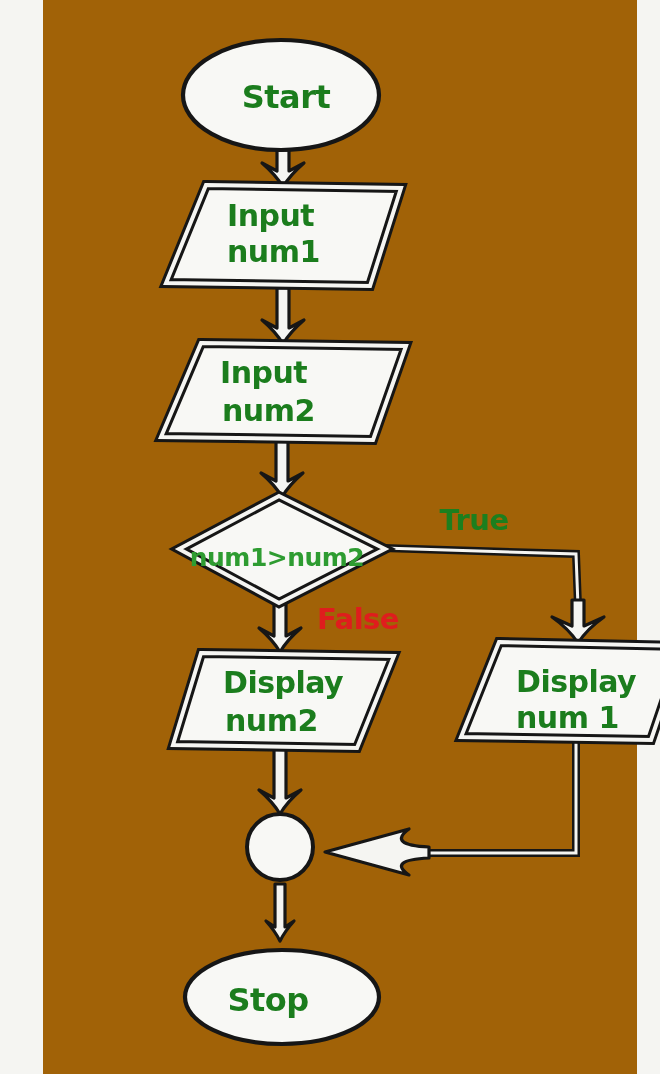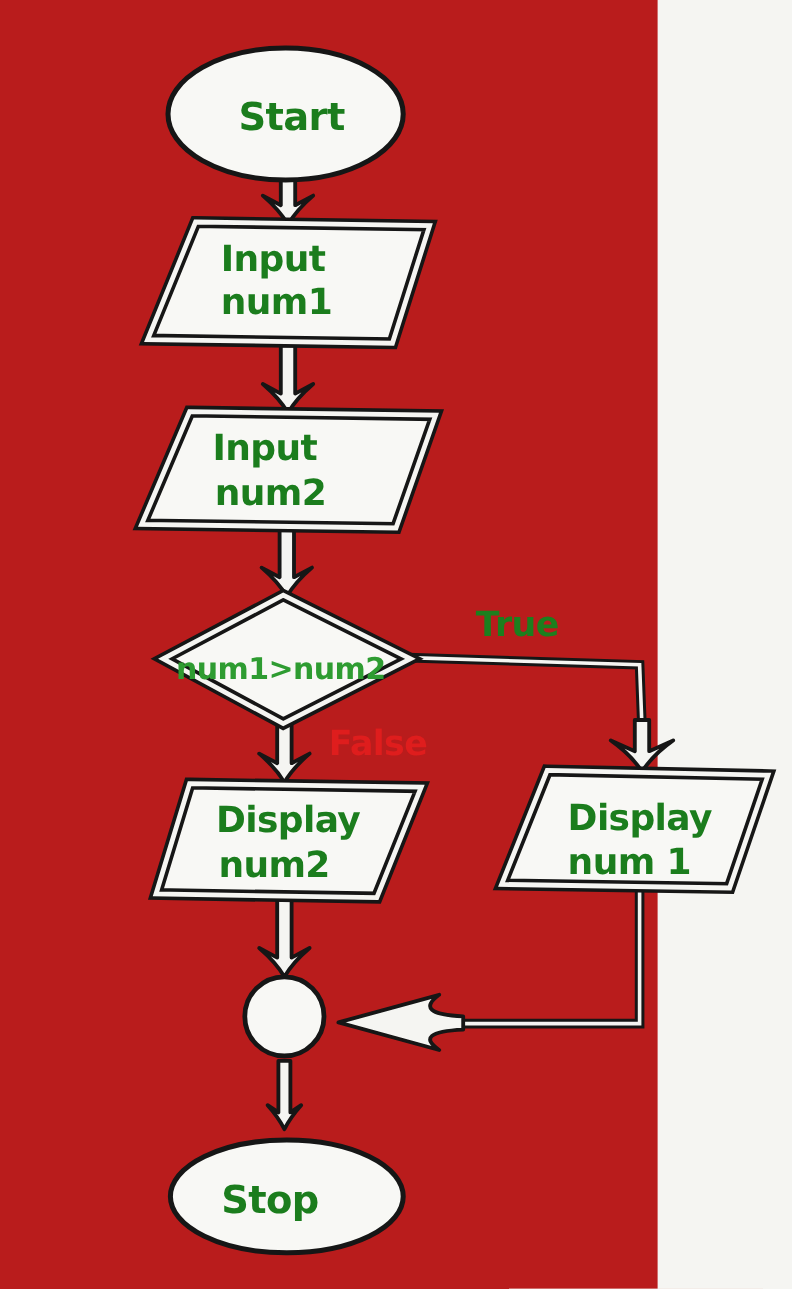--- a/index.html
+++ b/index.html
@@ -5,23 +5,24 @@
   html, body {
     margin: 0;
     padding: 0;
     width: 660px;
     height: 1074px;
     background: #f5f5f2;
     overflow: hidden;
   }
   .stage {
     position: relative;
-    width: 548px;
+    width: 594px;
     height: 1074px;
-    background: #b91c1c;
+    background: #a16207;
+    margin-left: 43px;
   }
   svg { display: block; }
 
   
   .shape-outer {
     fill: #f8f8f5;
     stroke: #161616;
     stroke-width: 10;
     stroke-linejoin: miter;
   }

